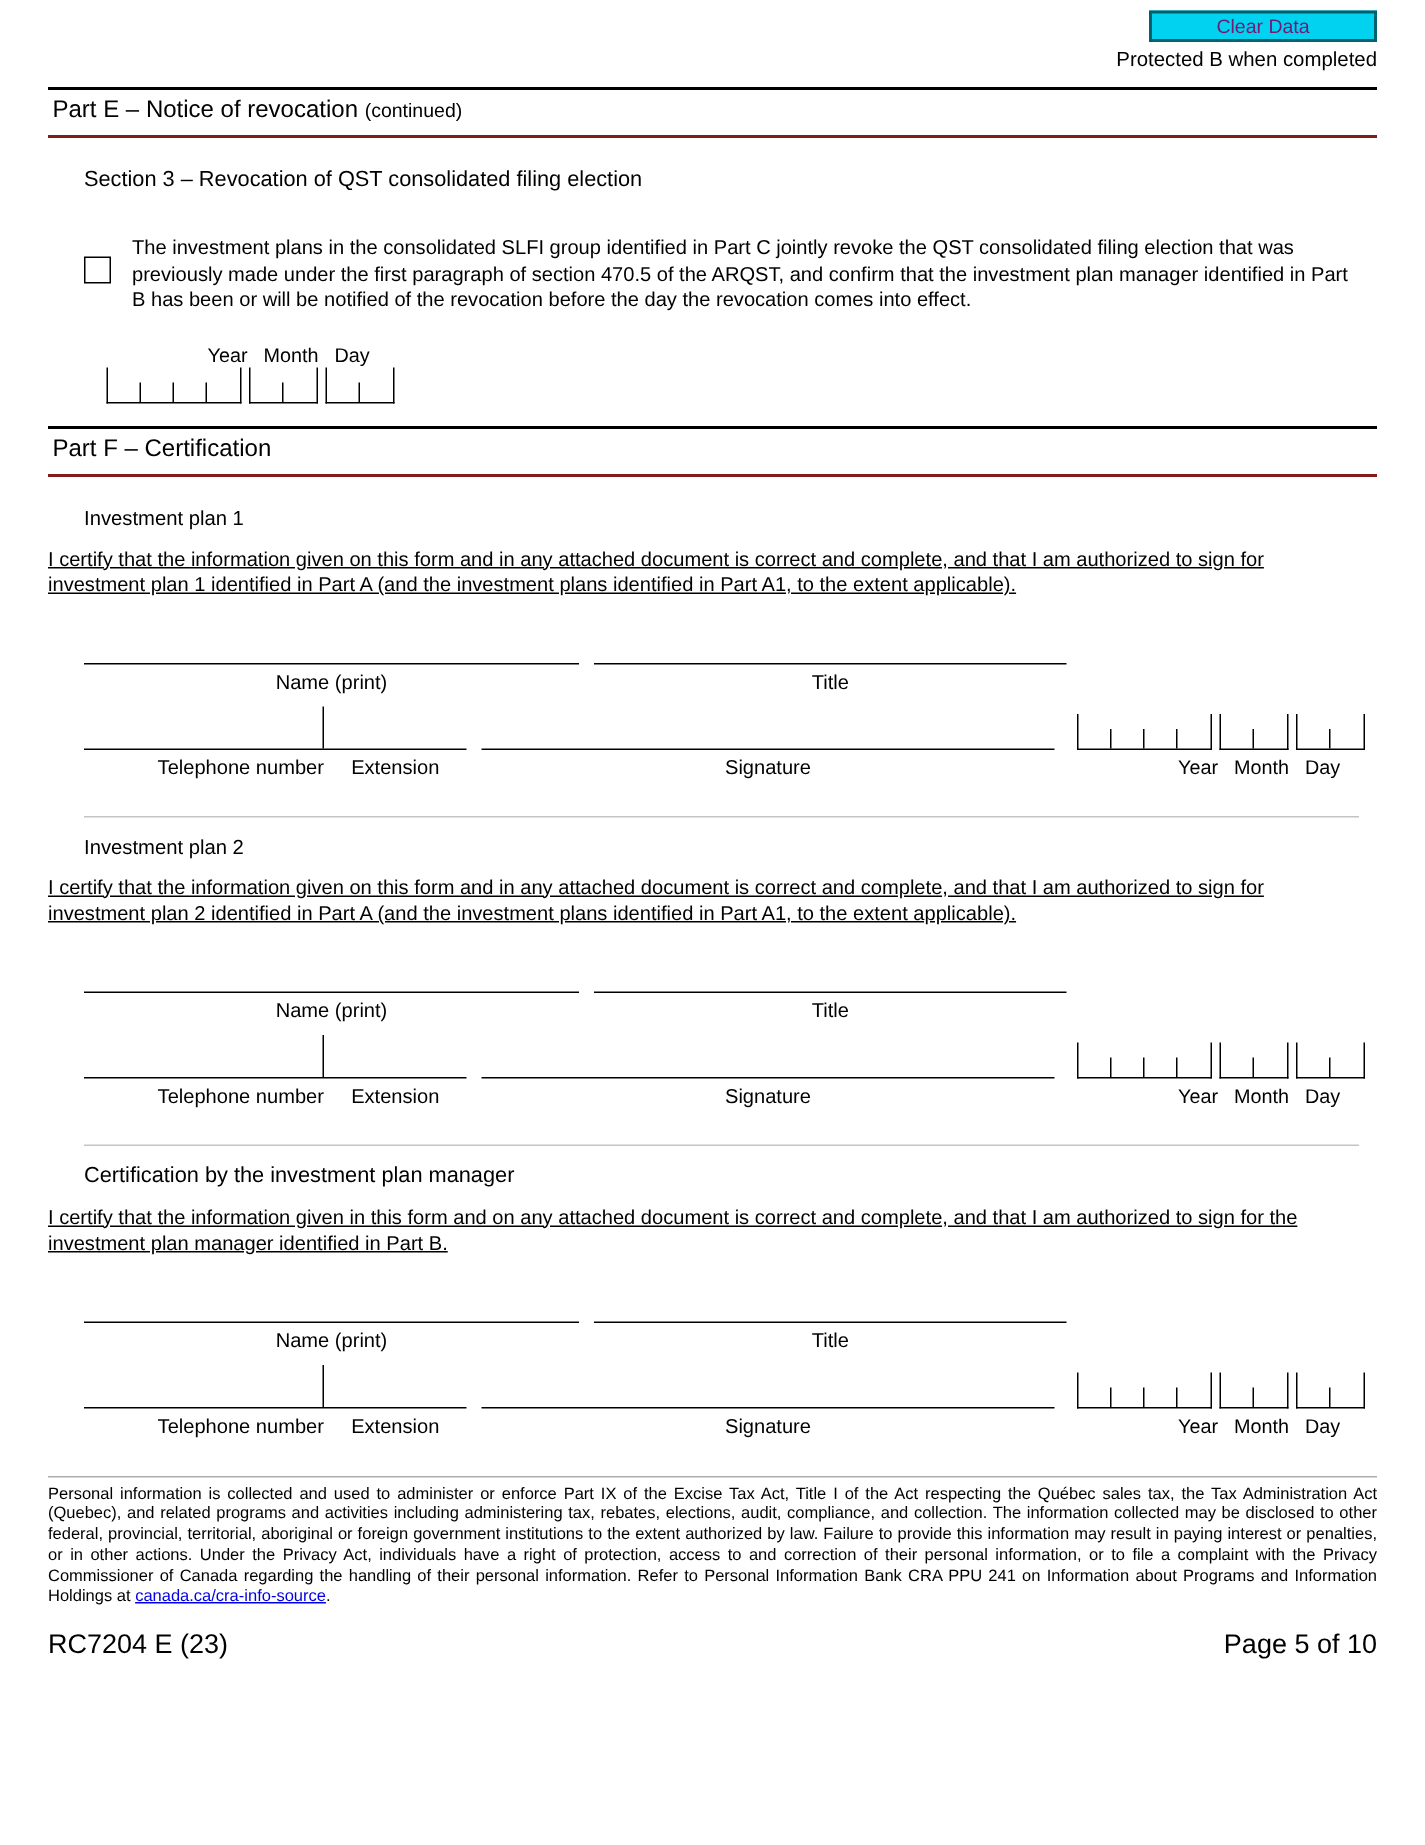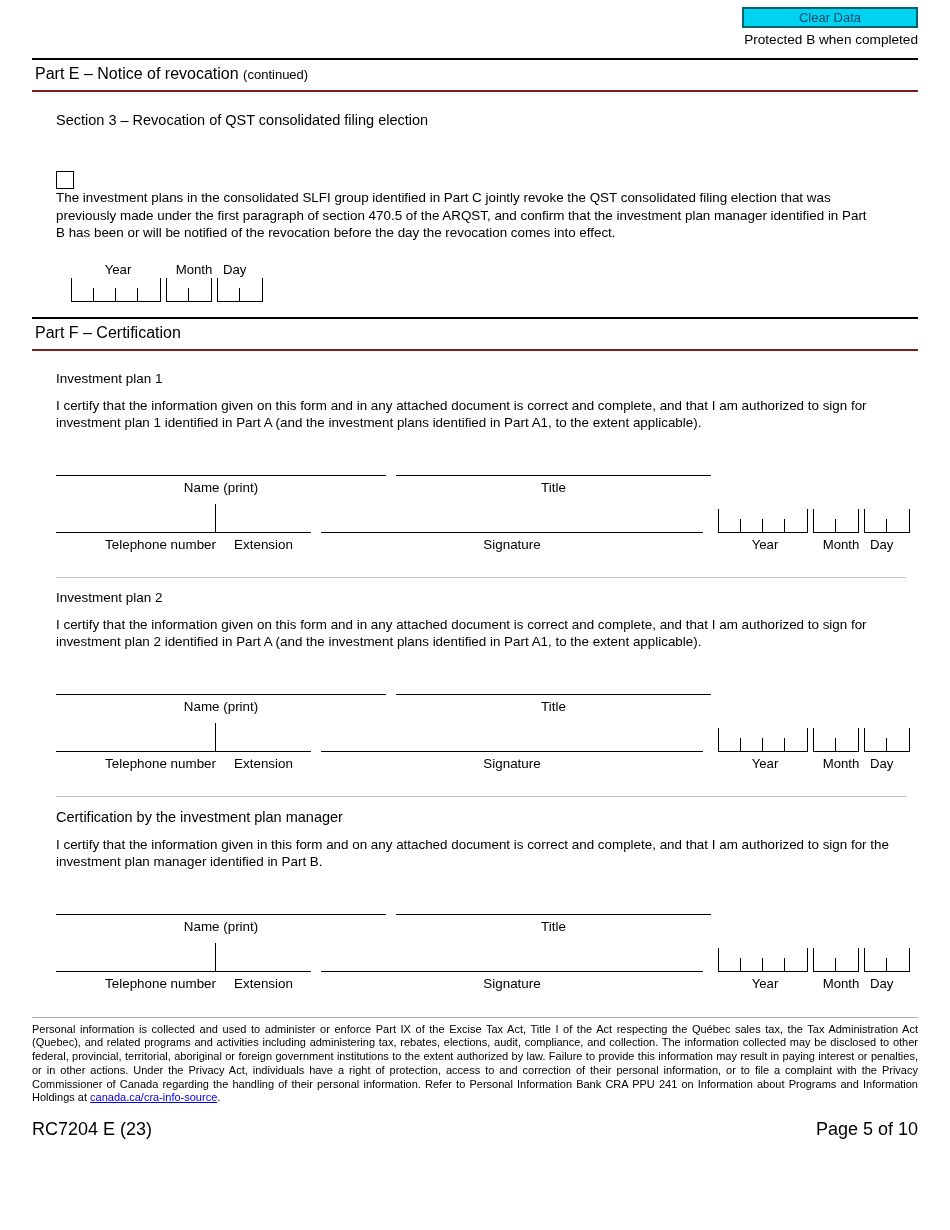--- a/index.html
+++ b/index.html
@@ -7,57 +7,57 @@
   body {
     width:950px; height:1230px;
     font-family:"Liberation Sans", sans-serif;
     color:#000; font-size:13.4px;
   }
   .page { position:relative; width:950px; height:1230px; padding:0 32px; overflow:hidden; }
 
   
   .top-bar { padding-top:7px; display:flex; flex-direction:column; align-items:flex-end; }
   .clear-data {
-    width:176px; height:21px; background:#00d2f0; border:2px solid #00626f;
-    font-family:"Liberation Sans", sans-serif; font-size:13px; color:#0c4a6e;
+    width:152px; height:21px; background:#00d2f0; border:2px solid #00626f;
+    font-family:"Liberation Sans", sans-serif; font-size:13px; color:#701a75;
     cursor:pointer; line-height:15px;
   }
   .protected { margin-top:4px; font-size:13.6px; }
 
   
   .part-header {
     margin-top:11px; border-top:2px solid #000; border-bottom:2px solid #7f1d1d;
     padding:5px 3px 7px 3px; font-size:16px;
   }
   .part-continued { font-size:13px; }
   .section-heading { margin-top:20px; margin-left:24px; font-size:14.5px; }
   .plan-heading { margin-top:20px; margin-left:24px; font-size:13.5px; }
 
   
-  .checkbox-row { display:flex; margin-left:24px; margin-top:28px;flex-direction:column; }
+  .checkbox-row { display:flex; margin-left:24px; margin-top:28px; }
   .checkbox {
     width:18px; height:18px; border:1.2px solid #000; background:#fff;
     flex:none; margin-top:15px; margin-right:14px; cursor:pointer;
   }
   .statement { width:818px; line-height:17.5px; }
 
-  .body-par { margin-left:24px; margin-top:11px; width:852px; line-height:17.5px; }
+  .body-par { margin-top:11px; width:852px; line-height:17.5px;text-decoration:underline; }
 
   
   .date-comb { display:flex; align-items:flex-end; }
   .comb-group {
     display:flex; align-items:flex-end; height:24px;
     border-left:1.5px solid #000; border-right:1.5px solid #000; border-bottom:1.2px solid #000;
     margin-right:5px;
   }
   .comb-group:last-child { margin-right:0; }
   .comb-group i { display:block; width:22px; height:13px; border-right:1px solid #000; }
   .comb-group i:last-child { border-right:none; }
   .comb-labels { display:flex; font-size:13.2px; }
-  .comb-labels .yl { width:94px; margin-right:5px; text-align:center; }
+  .comb-labels .yl { width:94px; margin-right:5px; text-align:right; }
   .comb-labels .ml { width:48px; margin-right:5px; text-align:center; }
   .comb-labels .dl { width:48px; text-align:left; }
 
   .rev-date-row { display:flex; align-items:flex-end; margin-left:24px; margin-top:16px; }
   .date-prompt { width:350px; margin-bottom:5px; }
   .labels-above .comb-labels { margin-bottom:1px; }
 
   
   .sig-row-a { display:flex; margin-left:24px; margin-top:22px; }
   .sig-row-b { display:flex; margin-left:24px; margin-top:10px; align-items:flex-end; }

